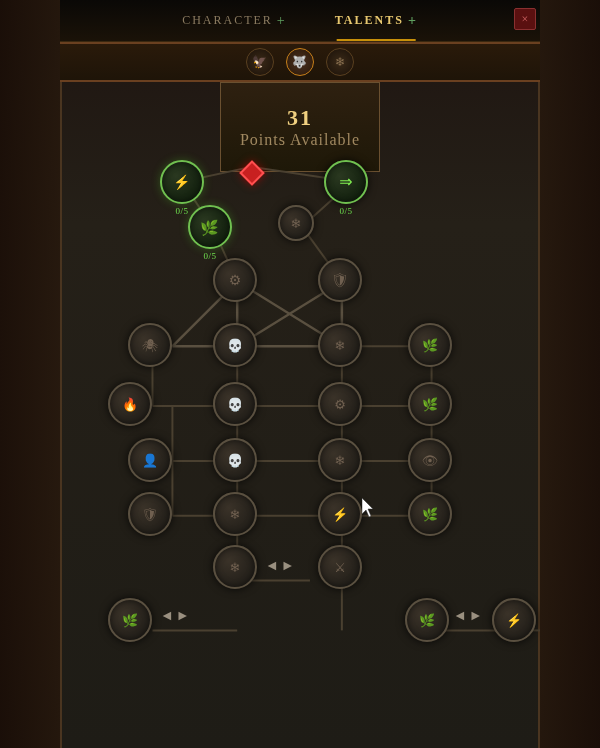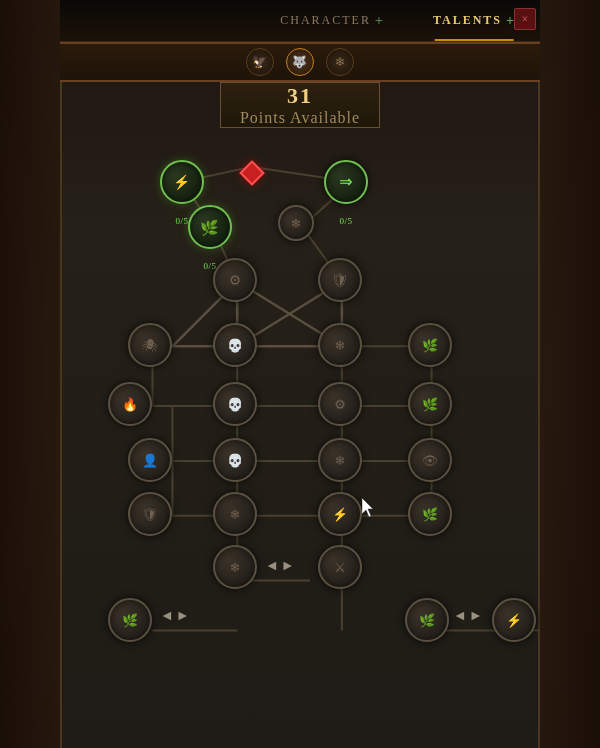--- a/index.html
+++ b/index.html
@@ -47,21 +47,21 @@
 
     
     .nav-bar {
       position: absolute;
       top: 0; left: 60px; right: 60px;
       height: 42px;
       background: linear-gradient(180deg, #0a0806 0%, #1a1208 100%);
       border-bottom: 1px solid #3a2810;
       display: flex;
       align-items: center;
-      justify-content: flex-end;
+      justify-content: center;
       gap: 0;
     }
 
     .nav-item {
       color: #8a7a60;
       font-size: 12px;
       letter-spacing: 2px;
       text-transform: uppercase;
       padding: 0 24px;
       height: 100%;
@@ -142,21 +142,21 @@
     }
 
     
     .points-box {
       position: absolute;
       top: 82px; left: 50%; transform: translateX(-50%);
       width: 160px;
       background: linear-gradient(180deg, #2e2010 0%, #1e1808 100%);
       border: 1px solid #6a5030;
       text-align: center;
-      padding: 0 12px;
+      padding: 22px 12px;
     }
 
     .points-number {
       font-size: 22px;
       color: #f0d080;
       font-weight: bold;
       letter-spacing: 2px;
     }
 
     .points-label {
@@ -208,21 +208,21 @@
       box-shadow: 0 0 10px rgba(80,200,40,0.3), inset 0 0 6px rgba(0,0,0,0.5);
     }
 
     .node-circle.small {
       width: 36px; height: 36px;
     }
 
     .node-label {
       font-size: 9px;
       color: #70e050;
-      margin-top: 12px;
+      margin-top: 2px;
       letter-spacing: 0.5px;
     }
 
     
     .node-circle.arrow {
       border-color: #70c050;
       color: #90e070;
       background: radial-gradient(circle at 35% 35%, #2a3820, #0a1808);
     }
   </style>

